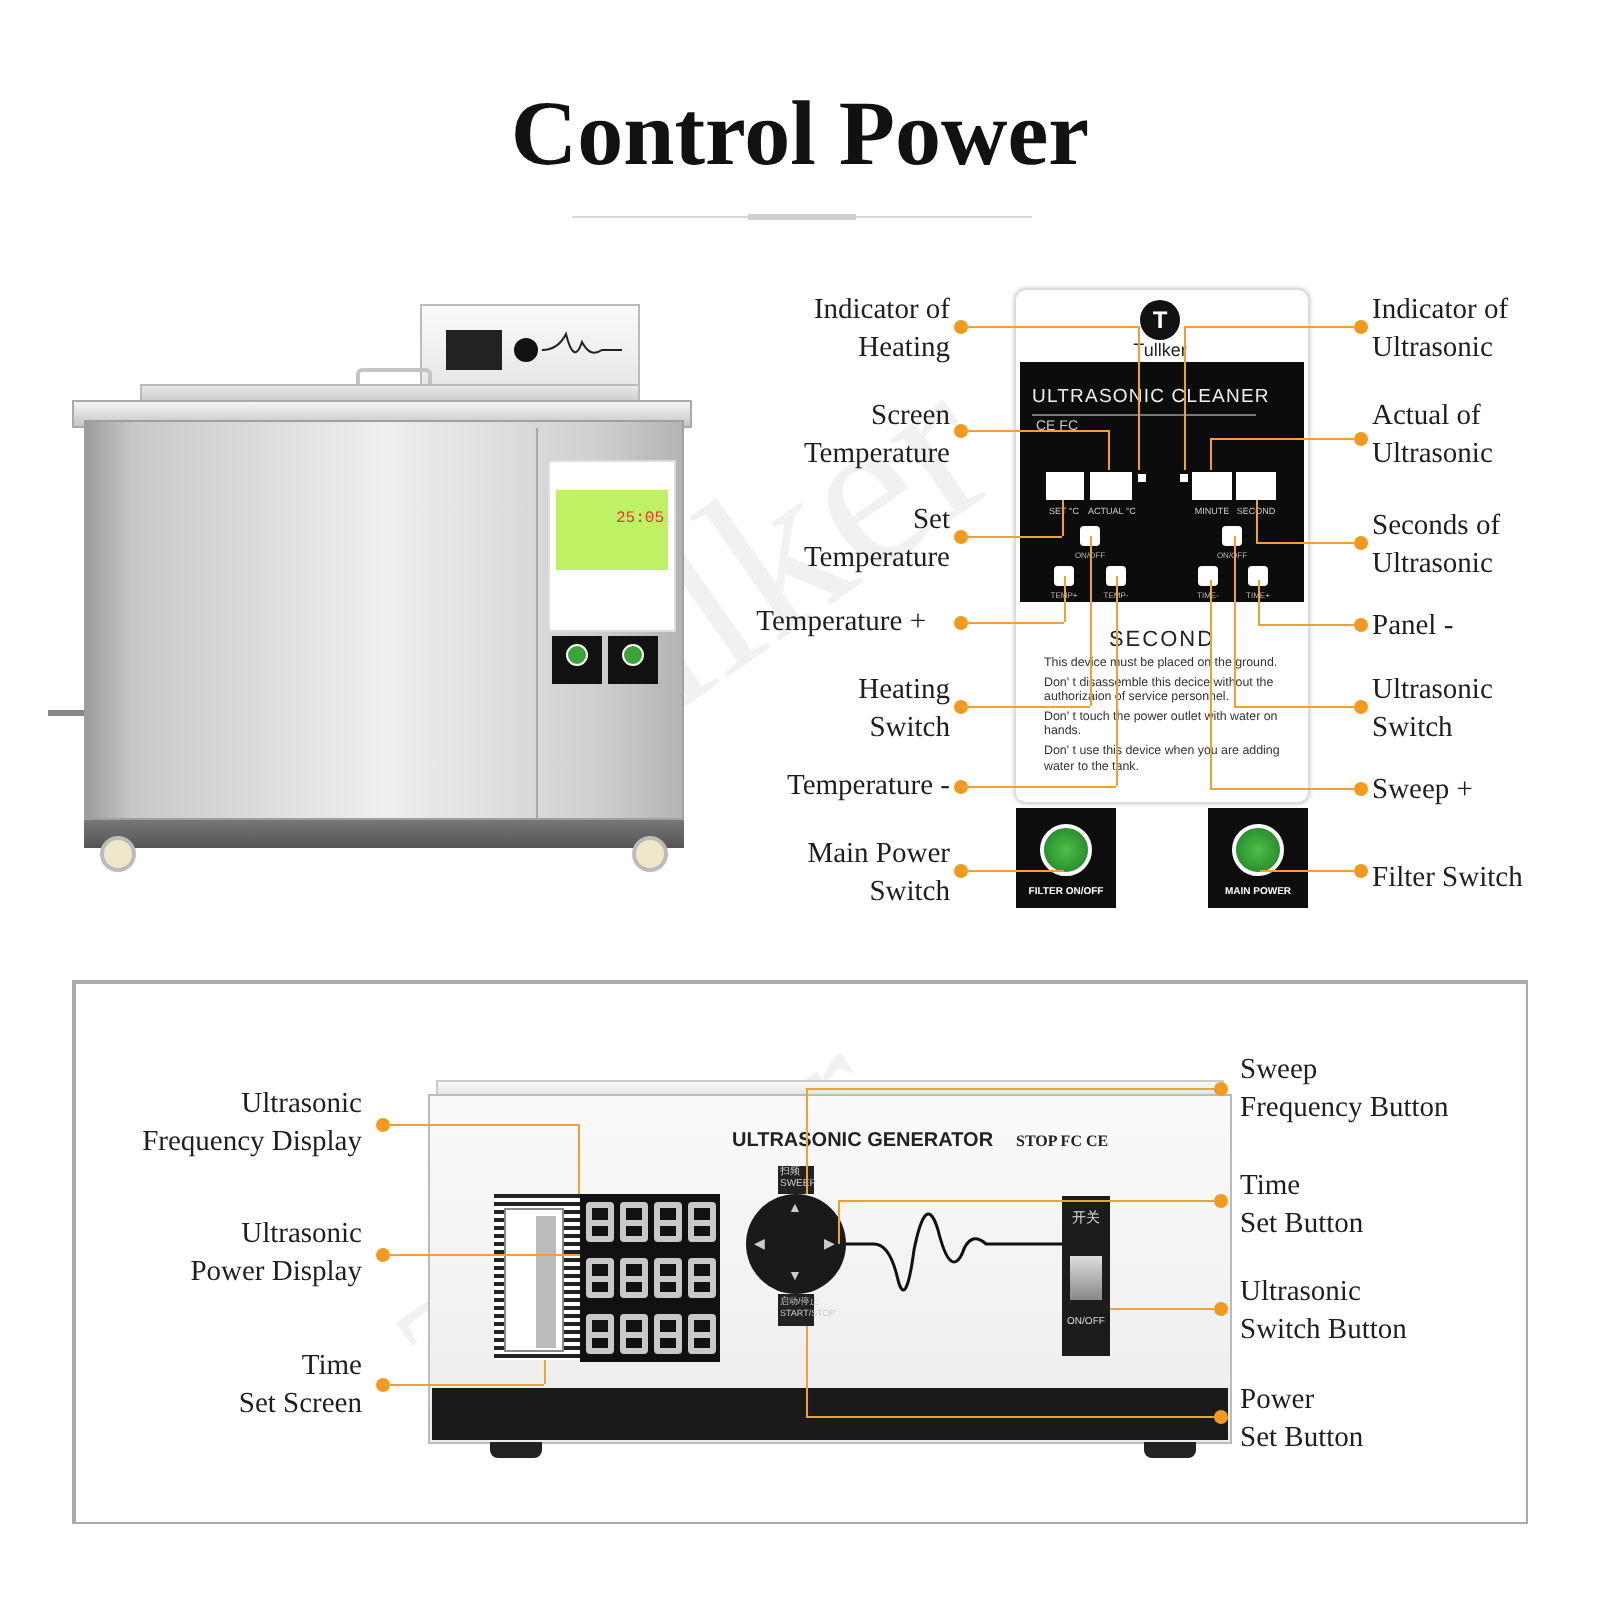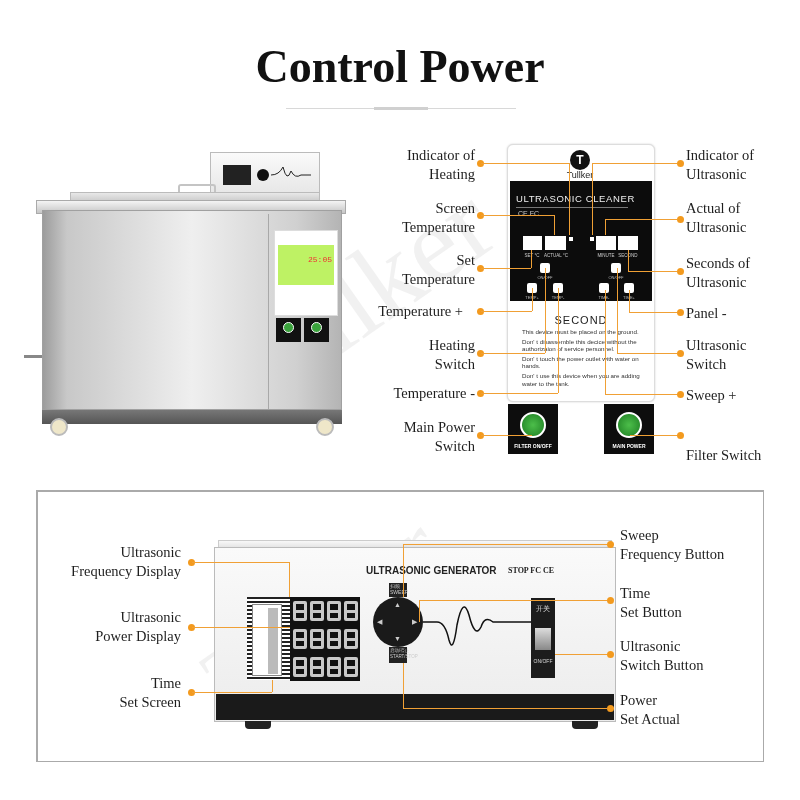--- a/index.html
+++ b/index.html
@@ -203,21 +203,21 @@
 <div class="abs lbl" style="left:686px;top:146px;width:110px;white-space:pre">Indicator of
 Ultrasonic</div>
 <div class="abs lbl" style="left:686px;top:199px;width:110px;white-space:pre">Actual of
 Ultrasonic</div>
 <div class="abs lbl" style="left:686px;top:254px;width:110px;white-space:pre">Seconds of
 Ultrasonic</div>
 <div class="abs lbl" style="left:686px;top:304px;width:110px;white-space:pre">Panel -</div>
 <div class="abs lbl" style="left:686px;top:336px;width:110px;white-space:pre">Ultrasonic
 Switch</div>
 <div class="abs lbl" style="left:686px;top:386px;width:110px;white-space:pre">Sweep +</div>
-<div class="abs lbl" style="left:686px;top:446px;width:110px;white-space:pre">Filter Switch</div>
+<div class="abs lbl" style="left:686px;top:430px;width:110px;white-space:pre">Filter Switch</div>
 
 <div class="abs dot" style="left:677px;top:160px"></div>
 <div class="abs ln" style="left:592px;top:163px;width:85px;height:1px"></div>
 <div class="abs ln" style="left:592px;top:163px;width:1px;height:72px"></div>
 <div class="abs dot" style="left:677px;top:216px"></div>
 <div class="abs ln" style="left:605px;top:219px;width:72px;height:1px"></div>
 <div class="abs ln" style="left:605px;top:219px;width:1px;height:16px"></div>
 <div class="abs dot" style="left:677px;top:268px"></div>
 <div class="abs ln" style="left:628px;top:271px;width:49px;height:1px"></div>
 <div class="abs ln" style="left:628px;top:250px;width:1px;height:21px"></div>
@@ -308,21 +308,21 @@
 <div class="abs ln" style="left:192px;top:692px;width:80px;height:1px"></div>
 <div class="abs ln" style="left:272px;top:680px;width:1px;height:12px"></div>
 
 <div class="abs lbl" style="left:620px;top:526px;width:140px;white-space:pre">Sweep
 Frequency Button</div>
 <div class="abs lbl" style="left:620px;top:584px;width:140px;white-space:pre">Time
 Set Button</div>
 <div class="abs lbl" style="left:620px;top:637px;width:140px;white-space:pre">Ultrasonic
 Switch Button</div>
 <div class="abs lbl" style="left:620px;top:691px;width:140px;white-space:pre">Power
-Set Actual</div>
+Set Button</div>
 
 <div class="abs dot" style="left:607px;top:541px"></div>
 <div class="abs ln" style="left:403px;top:544px;width:204px;height:1px"></div>
 <div class="abs ln" style="left:403px;top:544px;width:1px;height:53px"></div>
 <div class="abs dot" style="left:607px;top:597px"></div>
 <div class="abs ln" style="left:419px;top:600px;width:188px;height:1px"></div>
 <div class="abs ln" style="left:419px;top:600px;width:1px;height:22px"></div>
 <div class="abs dot" style="left:607px;top:651px"></div>
 <div class="abs ln" style="left:555px;top:654px;width:52px;height:1px"></div>
 <div class="abs dot" style="left:607px;top:705px"></div>

